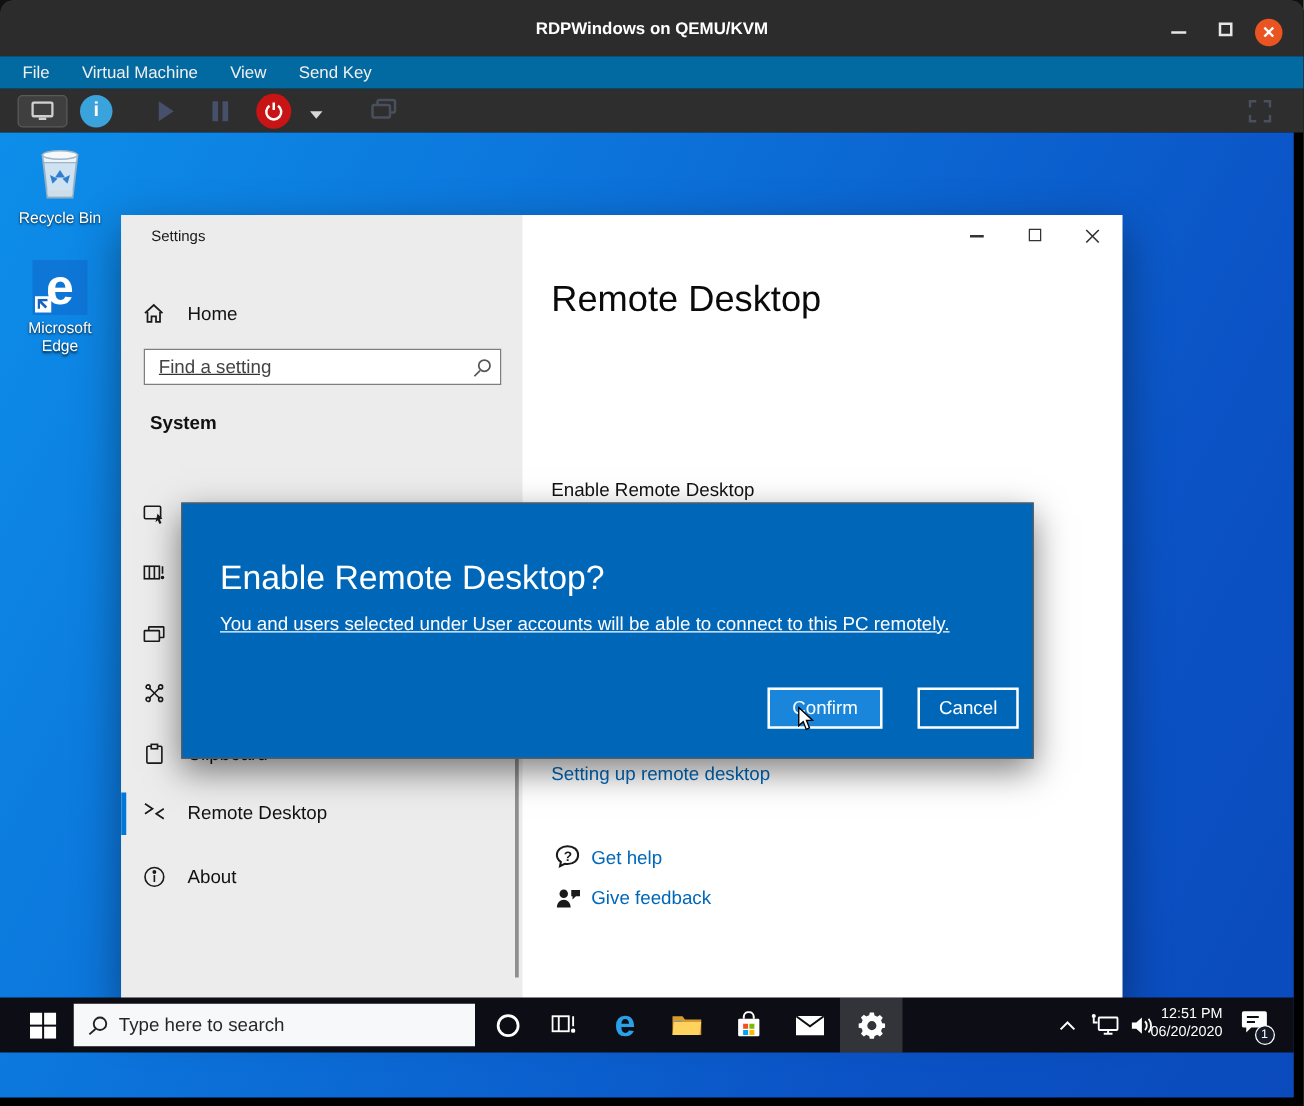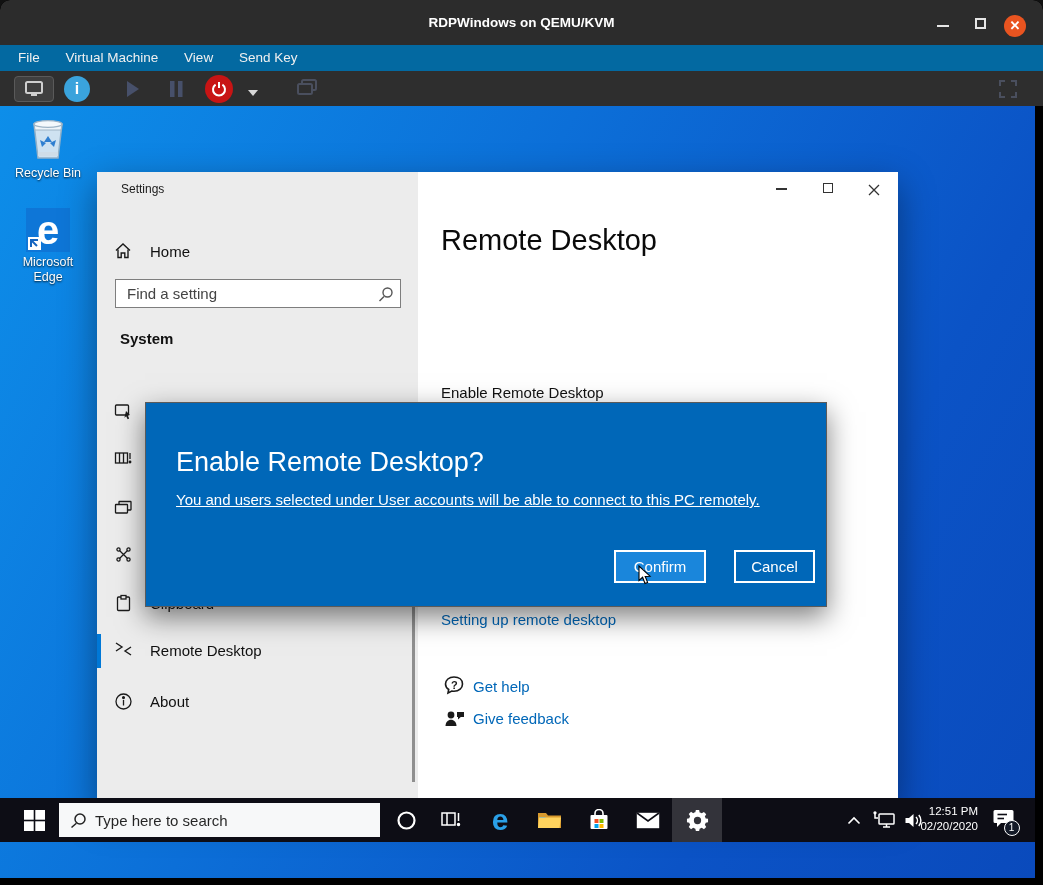--- a/index.html
+++ b/index.html
@@ -40,21 +40,21 @@
   
   .settings { left:97px; top:66px; width:801px; height:633px; background:#fff;
               box-shadow:0 12px 34px rgba(0,0,0,.40); }
   .sw-sidebar { left:0; top:0; width:321px; height:633px; background:#ececec; }
   .sw-title { left:24px; top:10px; font-size:12px; color:#1a1a1a; }
   .sw-row { left:0; width:321px; height:32px;padding-left:13px; }
   .sw-row .ic { position:absolute; left:17px; top:6px; }
   .sw-row .lb { position:absolute; left:53px; top:7px; font-size:15px; color:#111; }
   .sw-search { left:18px; top:107px; width:286px; height:29px; background:#fff;
                border:1px solid #7e7e7e; font-size:15px; color:#333; padding:0 30px 0 11px;
-               font-family:"Liberation Sans",sans-serif; }
+               font-family:"Liberation Sans",sans-serif;text-decoration:underline; }
   .sw-search::placeholder { color:#444; opacity:1; }
   .sw-section { left:23px; top:158px; font-size:15px; font-weight:bold; color:#111; }
   .accent-bar { left:0; top:0; width:4px; height:34px; background:#0078d7; }
   .sw-scroll { left:315px; top:290px; width:3px; height:320px; background:#8f8f8f; }
   .sw-main-title { left:344px; top:52px; font-size:29px; font-weight:400; color:#0a0a0a; }
   .sw-desc { left:344px; top:112px; width:438px; font-size:15px; line-height:19.5px; color:#1b1b1b; }
   .sw-enable { left:344px; top:212px; font-size:15px; color:#111; }
   .sw-link { font-size:15px; color:#0067b8; }
   .help-ic { left:347px; width:22px; height:20px; }
 
@@ -395,21 +395,21 @@
           </svg>
       </div>
       <div class="abs tk-ic" style="left:899px;width:30px;">
         <svg width="20" height="17" viewBox="0 0 20 17">
             <path d="M1.5 6 v5 h3.5 l4.5 4 V2 L5 6 z" fill="#fff"></path>
             <path d="M12 5 a5 5 0 0 1 0 7 M14.8 3 a8.4 8.4 0 0 1 0 11" fill="none" stroke="#fff" stroke-width="1.5"></path>
           </svg>
       </div>
       <div class="abs tray-clock">
         <div>12:51 PM</div>
-        <div>02/20/2020</div>
+        <div>06/20/2020</div>
       </div>
       <div class="abs tk-ic" style="left:985px;width:36px;">
         <span style="position:relative;display:inline-block;">
           <svg width="21" height="19" viewBox="0 0 21 19">
               <path d="M2 1 h17 a1.5 1.5 0 0 1 1.5 1.5 v10 a1.5 1.5 0 0 1 -1.5 1.5 h-11 L4 18 v-4 H2 a1.5 1.5 0 0 1 -1.5-1.5 v-10 A1.5 1.5 0 0 1 2 1 z" fill="#fff"></path>
               <line x1="4.5" y1="5.5" x2="14" y2="5.5" stroke="#0d0d15" stroke-width="1.6"></line>
               <line x1="4.5" y1="9.5" x2="11" y2="9.5" stroke="#0d0d15" stroke-width="1.6"></line>
             </svg>
           <span class="badge">1</span>
         </span>

